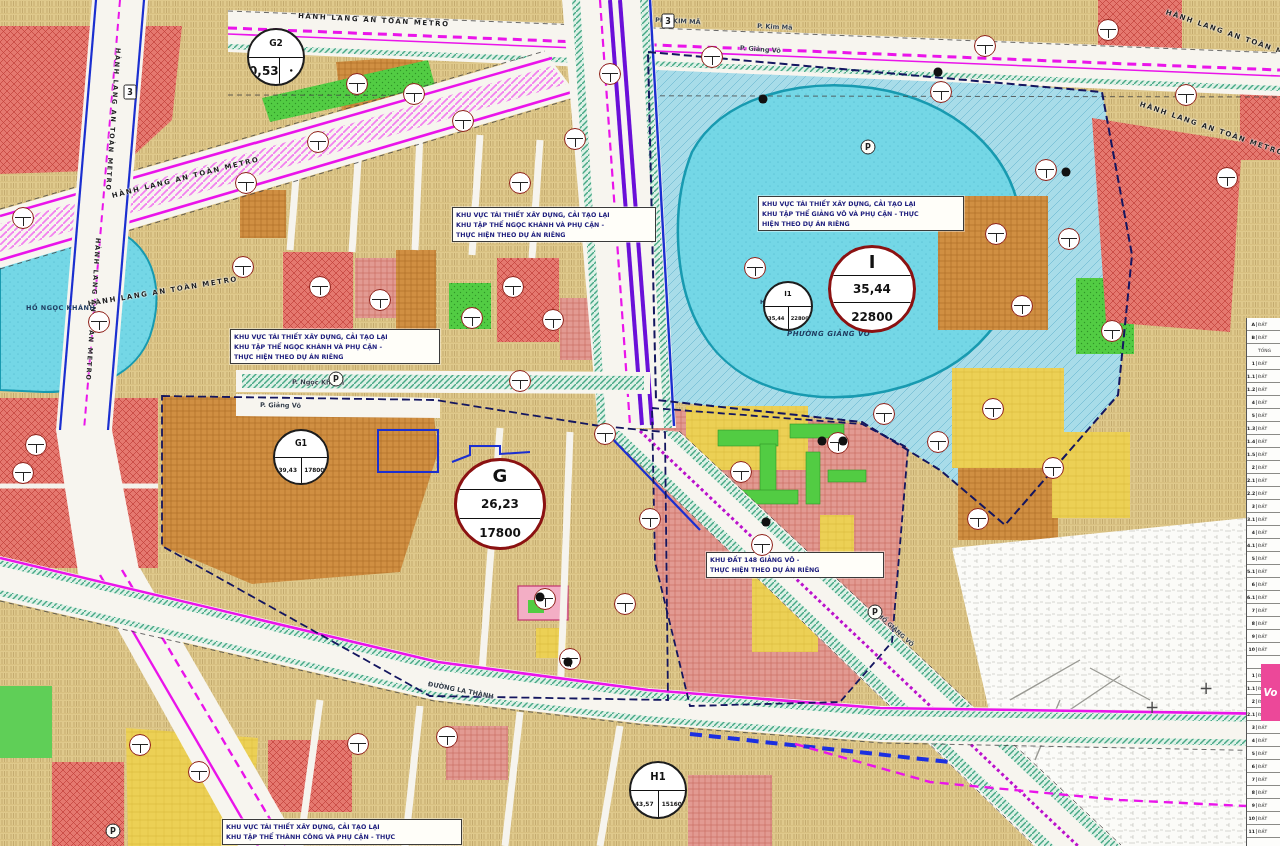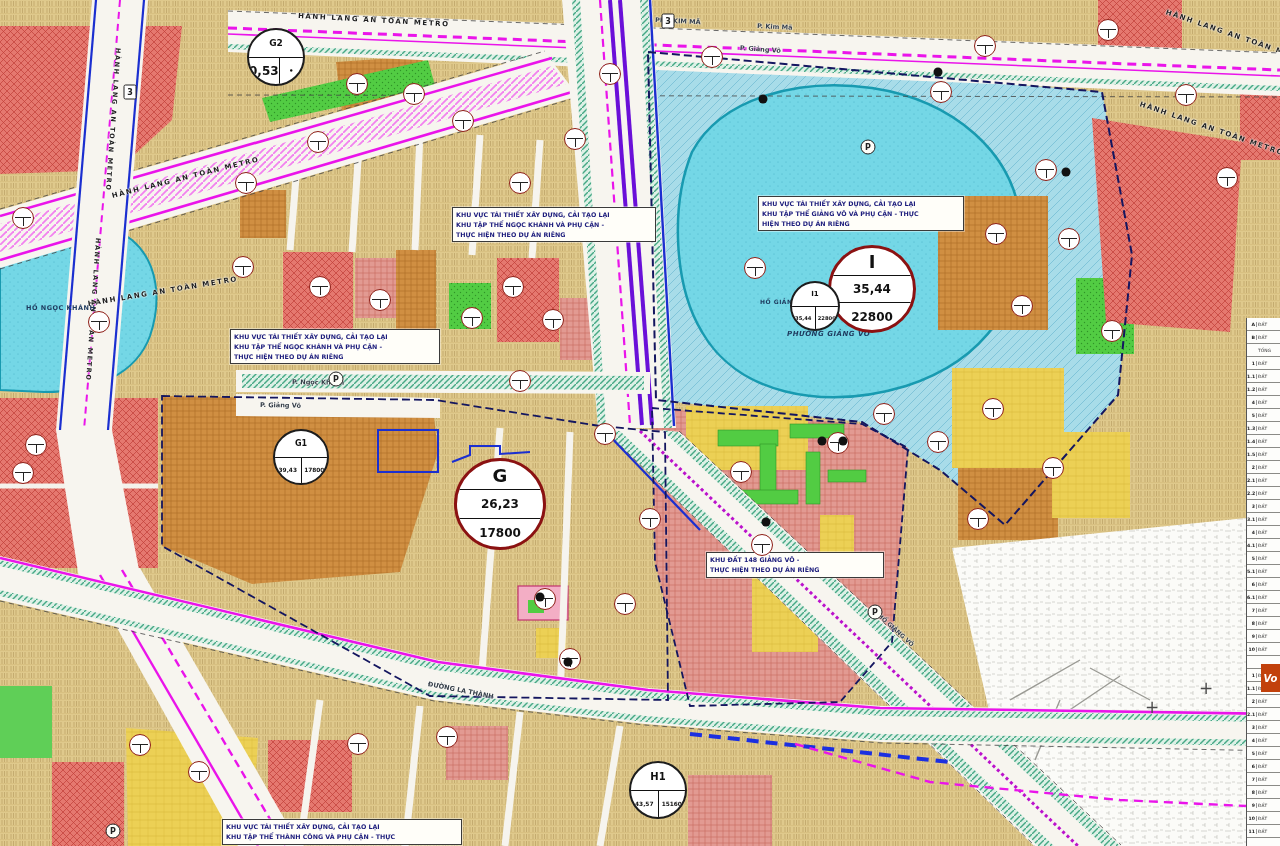--- a/index.html
+++ b/index.html
@@ -33,21 +33,21 @@
          font-size:8px;font-weight:700;color:#222;}
   .m3{position:absolute;width:11px;height:13px;border:1px solid #222;border-radius:2px;background:#fff;
       transform:translate(-50%,-50%);display:flex;align-items:center;justify-content:center;
       font-size:8px;font-weight:700;color:#222;}
   .plus{position:absolute;color:#4a4a4a;font-size:17px;font-weight:400;transform:translate(-50%,-50%);}
   #legend{position:absolute;right:0;top:318px;width:34px;height:528px;background:#fdfdfb;
           border-left:1px solid #555;box-sizing:border-box;}
   .lrow{height:13px;border-bottom:.6px solid #8a8a86;display:flex;align-items:center;overflow:hidden;box-sizing:border-box;}
   .lrow .n{width:10px;flex:none;font-size:4.6px;font-weight:700;color:#222;text-align:right;padding-right:1px;border-right:.6px solid #999;box-sizing:border-box;}
   .lrow .t{font-size:4.4px;color:#333;padding-left:1px;white-space:nowrap;}
-  #logo-box{position:absolute;left:1261px;top:664px;width:19px;height:28px;background:#c2410c;
+  #logo-box{position:absolute;left:1261px;top:664px;width:19px;height:57px;background:#ec4899;
             color:#fff;font-size:10px;font-weight:700;font-style:italic;display:flex;align-items:center;justify-content:center;}
   .cplus{position:absolute;width:12px;height:12px;border:1px solid #333;border-radius:50%;background:#fff;
          transform:translate(-50%,-50%);display:flex;align-items:center;justify-content:center;font-size:9px;color:#333;}
 </style>
 </head>
 <body>
 
 <div id="map">
 
 <svg width="1280" height="846" viewBox="0 0 1280 846">
@@ -545,21 +545,21 @@
           <span style="font-size: 7px;">•</span>
         </div>
       </div>
       <div class="zc" style="left: 301px; top: 457px; width: 56px; height: 56px; border: 2.6px solid rgb(29, 29, 29);">
         <div class="t" style="font-size: 8px;">G1</div>
         <div class="cells">
           <span style="font-size: 5.8px;">39,43</span>
           <span style="font-size: 5.8px;">17800</span>
         </div>
       </div>
-      <div class="zc" style="left: 815px; top: 306px; width: 50px; height: 50px; border: 2.2px solid rgb(29, 29, 29); justify-content: flex-end;">
+      <div class="zc" style="left: 788px; top: 306px; width: 50px; height: 50px; border: 2.2px solid rgb(29, 29, 29); justify-content: flex-end;">
         <div class="t" style="font-size: 7px;">I1</div>
         <div class="cells">
           <span style="font-size: 5.2px;">35,44</span>
           <span style="font-size: 5.2px;">22800</span>
         </div>
       </div>
       <div class="zc" style="left: 658px; top: 790px; width: 58px; height: 58px; border: 2.6px solid rgb(29, 29, 29);">
         <div class="t" style="font-size: 10px;">H1</div>
         <div class="cells">
           <span style="font-size: 5.8px;">43,57</span>

